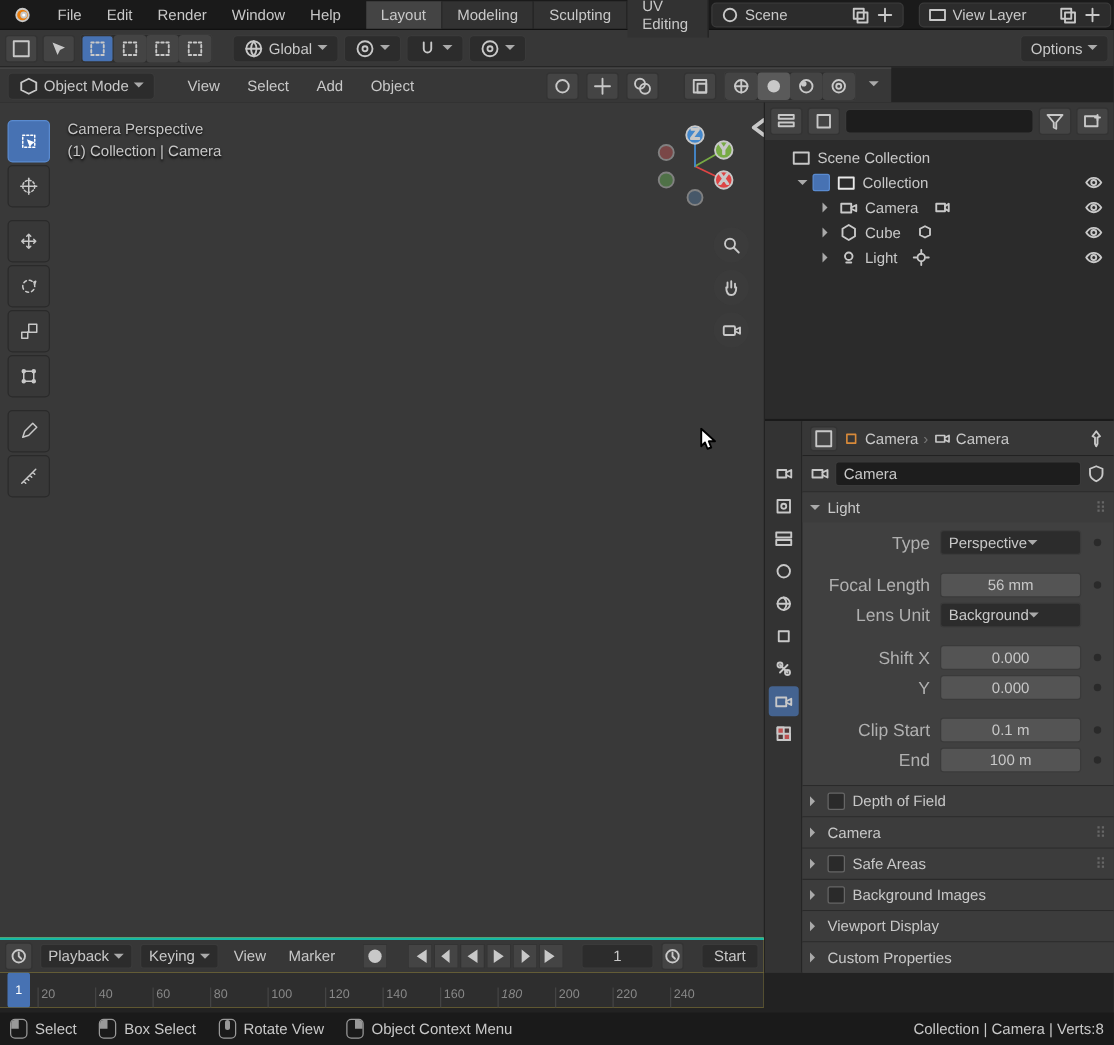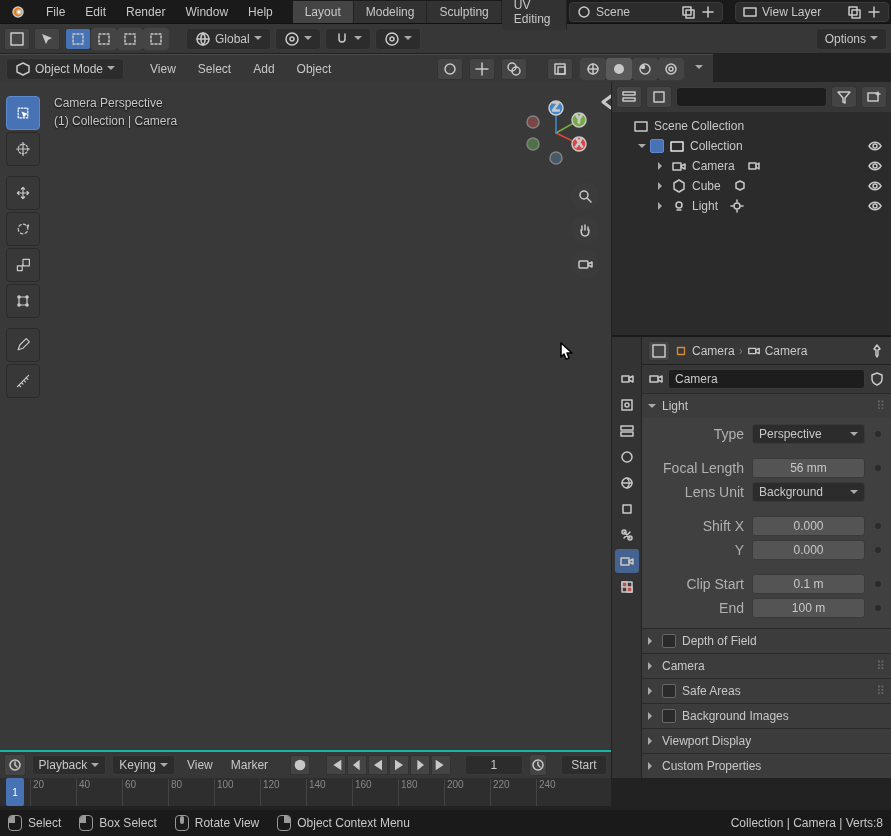--- a/index.html
+++ b/index.html
@@ -56,32 +56,32 @@
 #pbody { flex:1; display:flex; flex-direction:column; background:#404040 }
 #pbreadcrumb { height:28px; background:#373737; display:flex; align-items:center; padding:0 6px; gap:4px; border-bottom:1px solid #222 }
 #pname { height:28px; background:#373737; display:flex; align-items:center; padding:0 6px; gap:4px }
 #pname input { flex:1; background:#1d1d1d; border:1px solid #3a3a3a; border-radius:3px; height:20px; padding:0 6px; color:#c8c8c8; outline:none; font-size:12px }
 .panel { border-top:1px solid #2a2a2a }
 .panel-h { height:24px; display:flex; align-items:center; padding:0 6px; gap:6px; background:#3c3c3c }
 .panel-b { padding:6px 10px 10px 10px; display:flex; flex-direction:column; gap:4px }
 .prow { display:flex; align-items:center; gap:6px }
 .prow label { width:94px; text-align:right; color:#b0b0b0; font-size:14px; padding-right:2px }
 .prow .val { flex:1; background:#545454; border:1px solid #3a3a3a; border-radius:3px; height:20px; display:flex; align-items:center; justify-content:center; font-size:12px }
-.prow .val.drop { background:#2c2c2c; justify-content:space-between; padding:0 6px }
+.prow .val.drop { background:#2c2c2c; justify-content:flex-start; padding:0 6px }
 .anim-dot { width:6px; height:6px; border-radius:3px; background:#2a2a2a; margin-left:4px }
 
 
 #timeline { height:56px; background:#fde047; display:flex; flex-direction:column; border-top:2px solid #14b8a6; width:611px; position:absolute; left:0; top:750px }
 #tl-head { height:26px; background:#373737; display:flex; align-items:center; padding:0 4px; gap:6px }
 #tl-head .drop { background:#2c2c2c; border:1px solid #3a3a3a; border-radius:3px; height:20px; padding:0 6px; display:flex; align-items:center; gap:4px }
 #tl-head .play { display:flex; gap:1px; margin-left:10px }
 #tl-head .play .b { width:20px; height:20px; background:#444; display:flex; align-items:center; justify-content:center; border:1px solid #333 }
 #tl-head .frame { background:#2c2c2c; width:70px; height:20px; border:1px solid #3a3a3a; border-radius:3px; display:flex; align-items:center; justify-content:center; margin-left:8px }
 #tl-ruler { flex:1; background:#2e2e2e; position:relative; overflow:hidden }
-#tl-ruler .tick { position:absolute; top:1px; height:100%; font-size:10px; color:#888; border-left:1px solid #444; padding-left:2px }
+#tl-ruler .tick { position:absolute; top:12px; height:100%; font-size:10px; color:#888; border-left:1px solid #444; padding-left:2px }
 #tl-ruler .cur { position:absolute; left:6px; top:0; height:100%; width:18px; background:#4772b3; border-radius:2px; font-size:10px; color:#fff; display:flex; align-items:center; justify-content:center }
 
 
 #status { position:absolute; bottom:0; left:0; right:0; height:26px; background:#1a1a1a; display:flex; align-items:center; padding:0 8px; gap:18px; font-size:11.5px; color:#bdbdbd }
 #status .grp { display:flex; align-items:center; gap:6px }
 #status .spacer { flex:1 }
 .mouse-ico{width:14px;height:16px;border:1.5px solid #999;border-radius:4px;position:relative}
 .mouse-ico::before{content:"";position:absolute;left:0;top:0;width:50%;height:50%;background:#999;border-top-left-radius:3px}
 .mouse-ico.r::before{left:50%;border-radius:0;border-top-right-radius:3px}
 .mouse-ico.m::before{left:35%;width:30%;height:55%;border-radius:2px}
@@ -793,21 +793,21 @@
   <div id="tl-ruler">
     <div class="cur">1</div>
   <div class="tick" style="left: 30px;">20</div>
       <div class="tick" style="left: 76px;">40</div>
       <div class="tick" style="left: 122px;">60</div>
       <div class="tick" style="left: 168px;">80</div>
       <div class="tick" style="left: 214px;">100</div>
       <div class="tick" style="left: 260px;">120</div>
       <div class="tick" style="left: 306px;">140</div>
       <div class="tick" style="left: 352px;">160</div>
-      <div class="tick" style="left: 398px;">180</div>
+      <div class="tick" style="left: 398px; font-style: italic;">180</div>
       <div class="tick" style="left: 444px;">200</div>
       <div class="tick" style="left: 490px;">220</div>
       <div class="tick" style="left: 536px;">240</div>
     </div>
 </div>
 
 <div id="status">
   <div class="grp">
       <div class="mouse-ico"></div>
       <span>Select</span>

